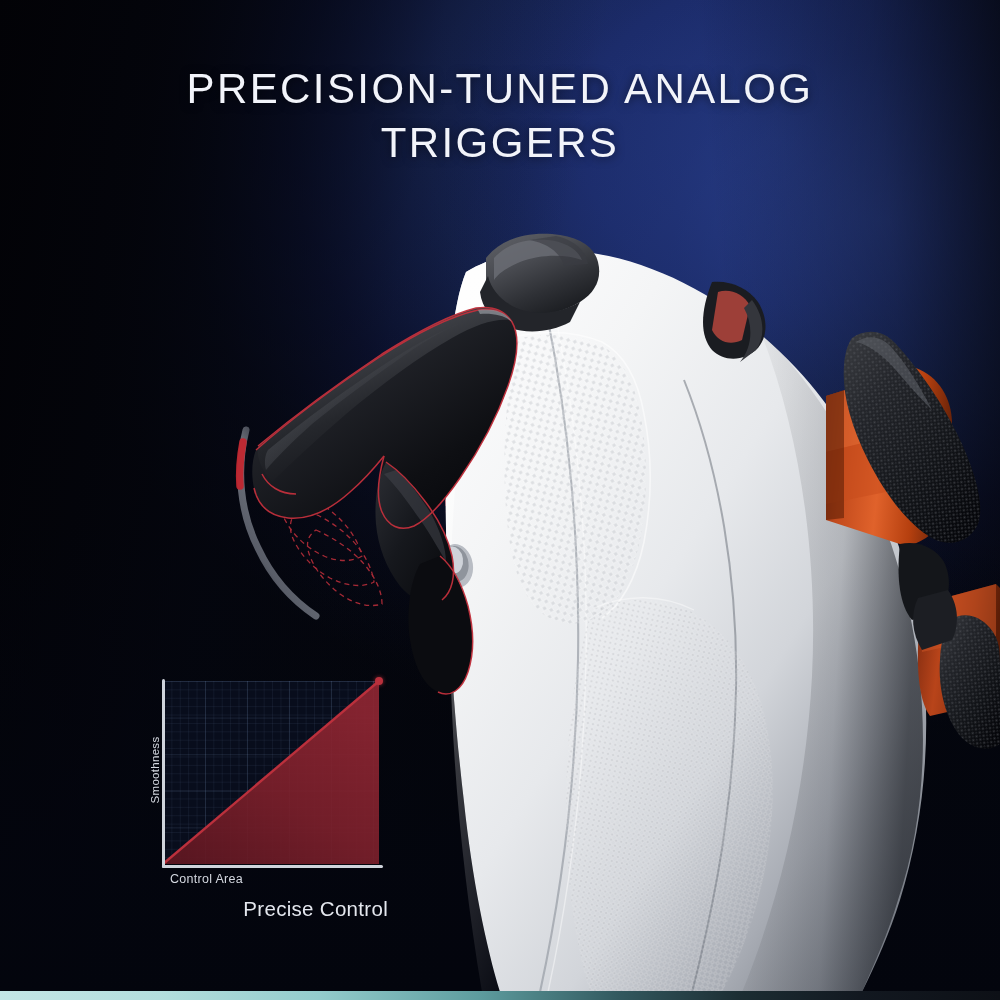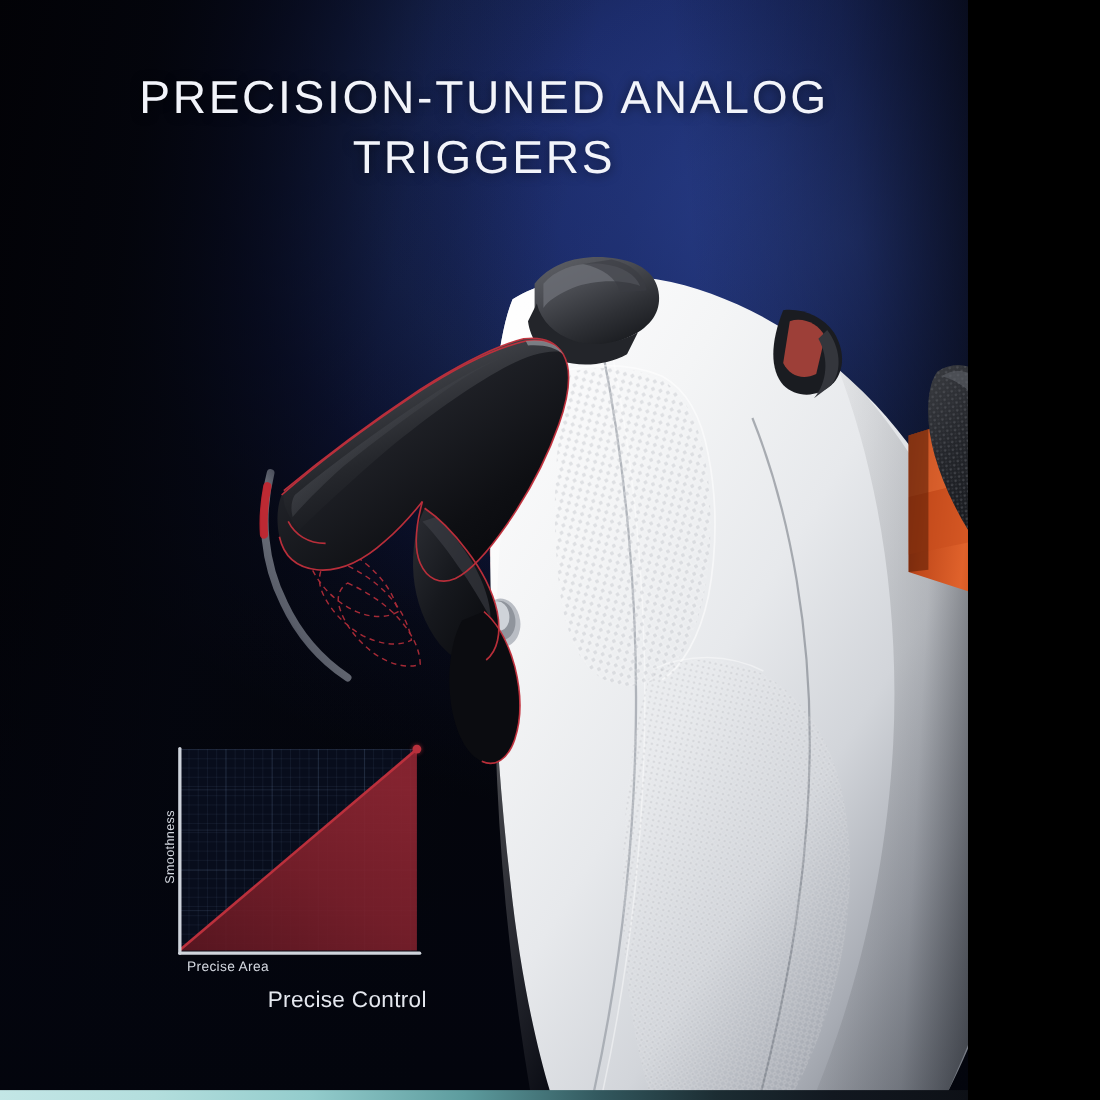--- a/index.html
+++ b/index.html
@@ -3,21 +3,21 @@
 <meta charset="utf-8">
 <title>Precision-Tuned Analog Triggers</title>
 <style>
   html, body {
     margin: 0;
     padding: 0;
     background: #000;
   }
   #stage {
     position: relative;
-    width: 880px;
+    width: 1000px;
     height: 1000px;
     overflow: hidden;
     font-family: "Liberation Sans", sans-serif;
     background: #05060b;
   }
 
   
   .bg-base {
     position: absolute;
     inset: 0;
@@ -488,19 +488,19 @@
         <polygon points="0,183 216,183 216,0" fill="url(#fillG)" opacity="0.92"></polygon>
         <line x1="0" y1="183" x2="216" y2="0" stroke="#bb303c" stroke-width="2.4" vector-effect="non-scaling-stroke"></line>
       </svg>
     </div>
 
     <div class="axis-y"></div>
     <div class="axis-x"></div>
     <div class="endpoint-dot"></div>
 
     <div class="ylabel">Smoothness</div>
-    <div class="xlabel">Precise Area</div>
+    <div class="xlabel">Control Area</div>
     <div class="chart-caption">Precise Control</div>
   </div>
 
   <div class="bottom-strip"></div>
 
 </div>
 
 </body></html>

